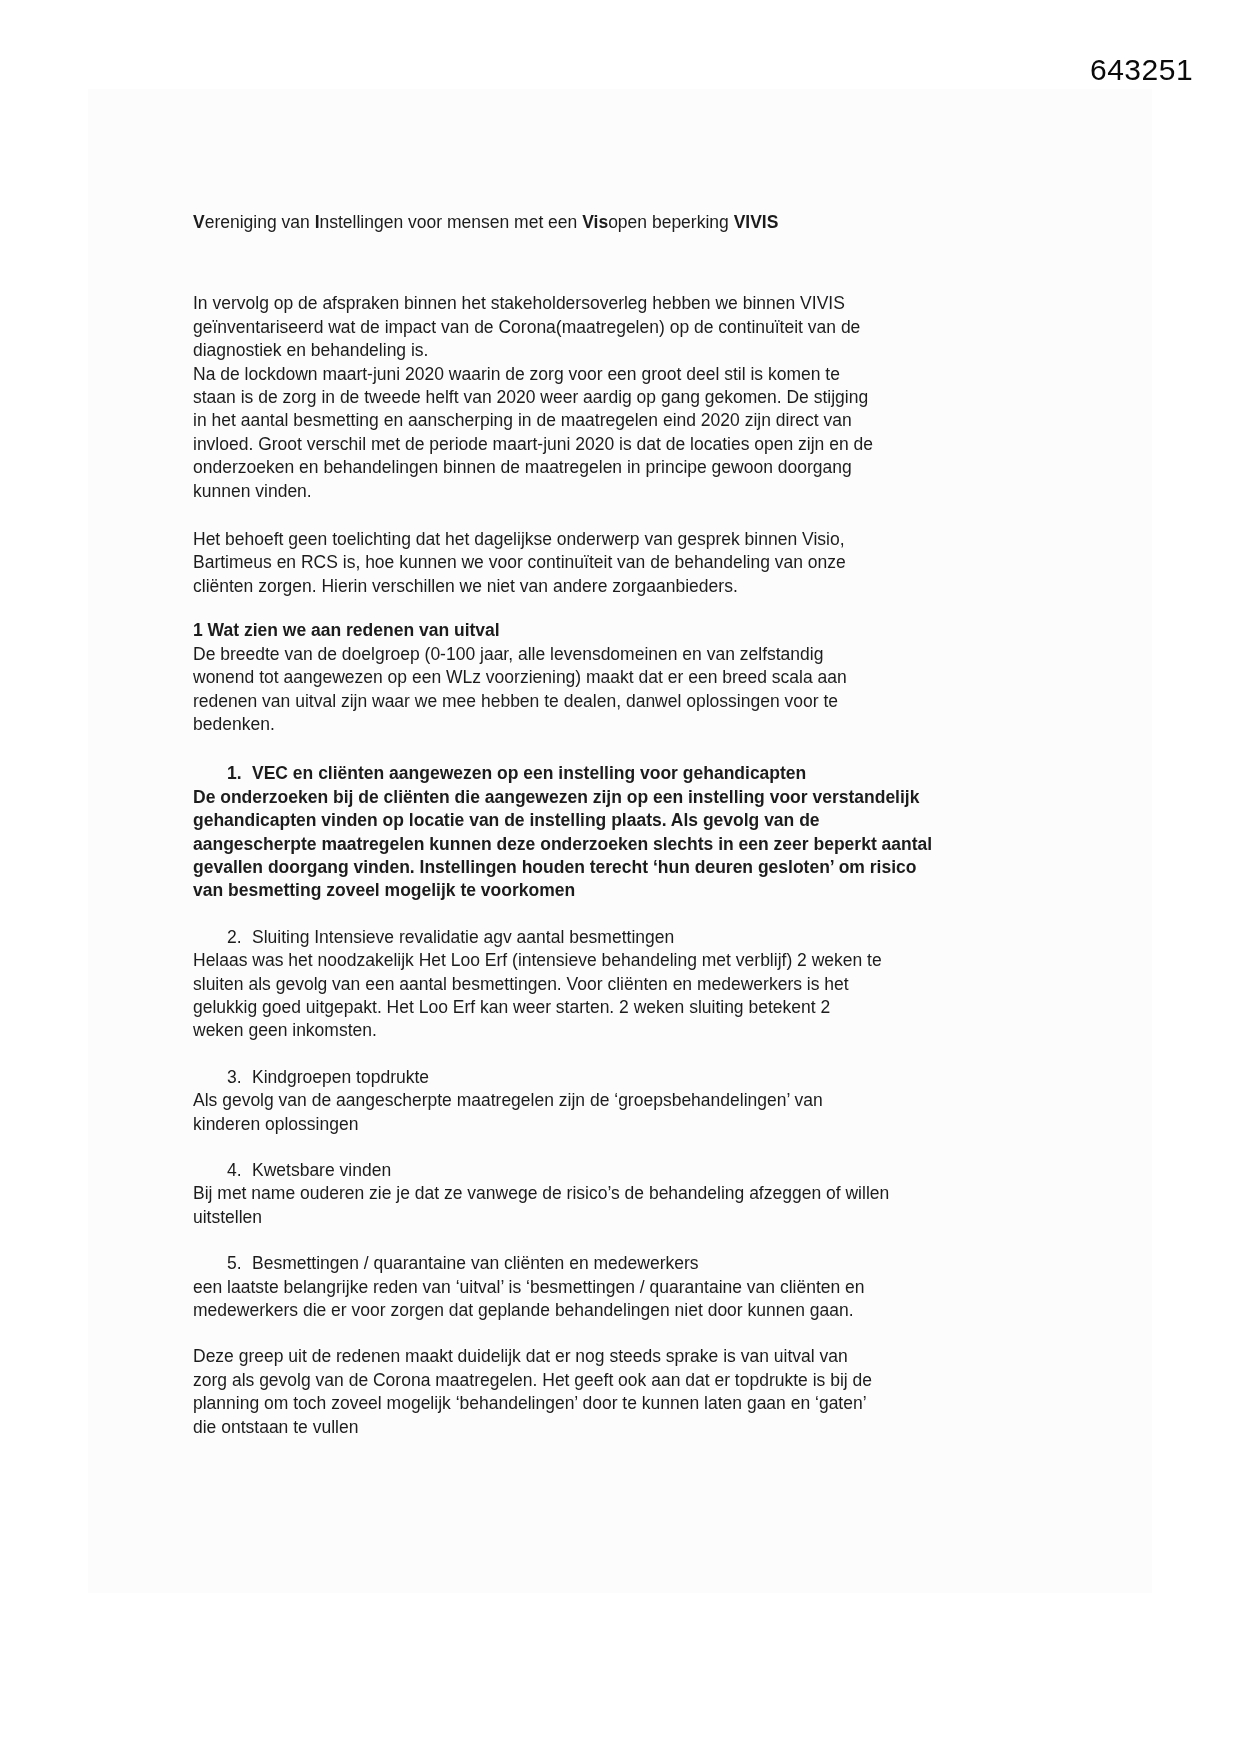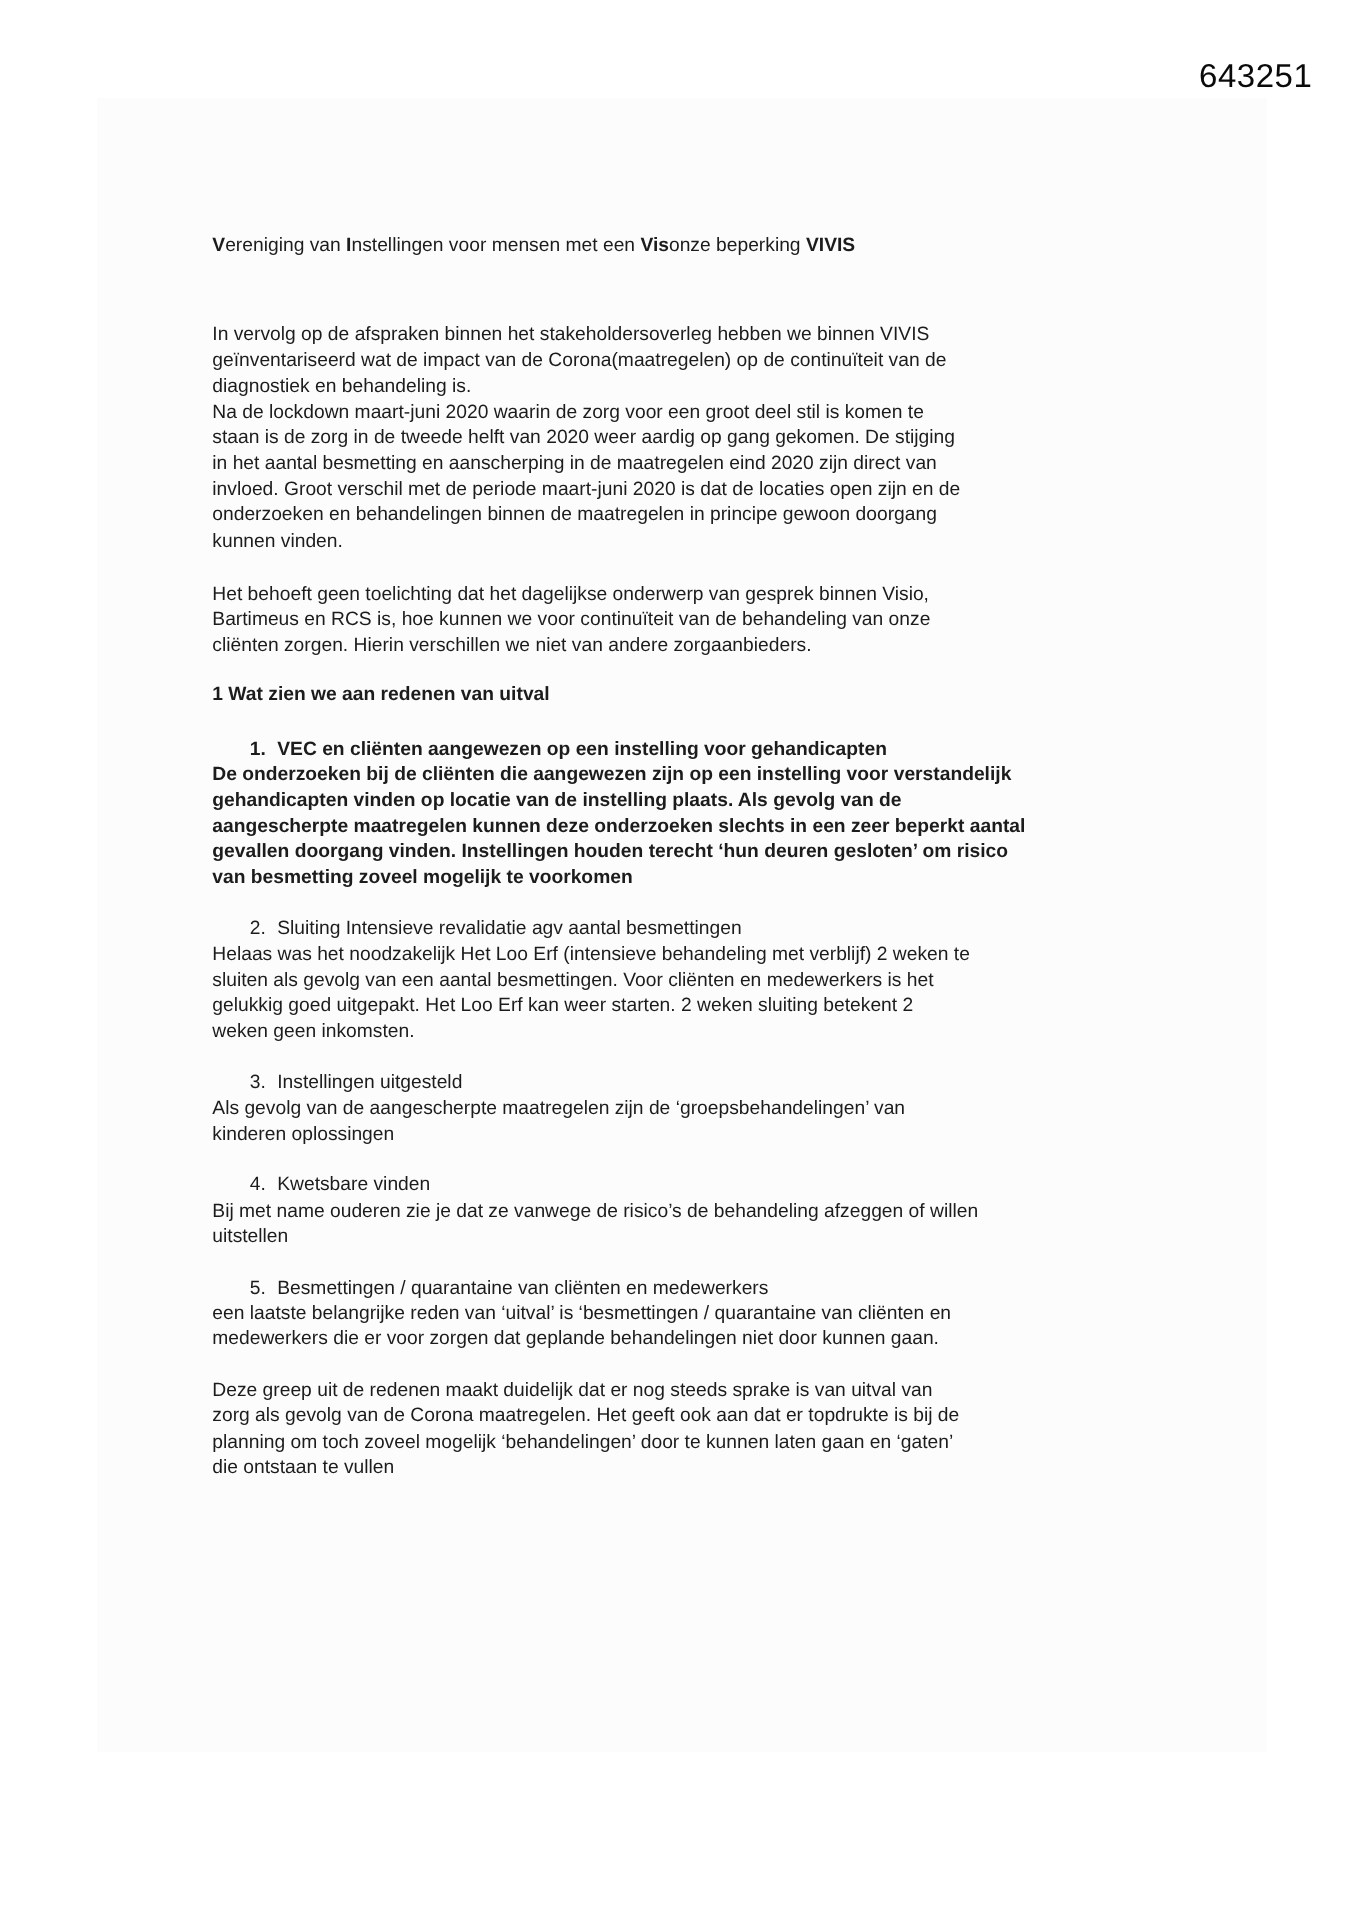--- a/index.html
+++ b/index.html
@@ -61,41 +61,45 @@
 
 <div class="canvas">
 
   <div class="scan-page"></div>
 
   <div class="page-number">643251</div>
 
   <div class="doc">
 
     <div>
-      <span class="b">V</span><span>ereniging van </span><span class="b">I</span><span>nstellingen voor mensen met een </span><span class="b">Vis</span><span>onze beperking </span><span class="b">VIVIS</span>
+      <span class="b">V</span><span>ereniging van </span><span class="b">I</span><span>nstellingen voor mensen met een </span><span class="b">Vis</span><span>open beperking </span><span class="b">VIVIS</span>
     </div>
 
     <div class="mt58">
       <div class="lines">In vervolg op de afspraken binnen het stakeholdersoverleg hebben we binnen VIVIS
 geïnventariseerd wat de impact van de Corona(maatregelen) op de continuïteit van de
 diagnostiek en behandeling is.
 Na de lockdown maart-juni 2020 waarin de zorg voor een groot deel stil is komen te
 staan is de zorg in de tweede helft van 2020 weer aardig op gang gekomen. De stijging
 in het aantal besmetting en aanscherping in de maatregelen eind 2020 zijn direct van
 invloed. Groot verschil met de periode maart-juni 2020 is dat de locaties open zijn en de
 onderzoeken en behandelingen binnen de maatregelen in principe gewoon doorgang
 kunnen vinden.</div>
     </div>
 
     <div class="lines mt25">Het behoeft geen toelichting dat het dagelijkse onderwerp van gesprek binnen Visio,
 Bartimeus en RCS is, hoe kunnen we voor continuïteit van de behandeling van onze
 cliënten zorgen. Hierin verschillen we niet van andere zorgaanbieders.</div>
 
     <div class="mt21">
       <div class="heading">1 Wat zien we aan redenen van uitval</div>
+      <div class="lines">De breedte van de doelgroep (0-100 jaar, alle levensdomeinen en van zelfstandig
+wonend tot aangewezen op een WLz voorziening) maakt dat er een breed scala aan
+redenen van uitval zijn waar we mee hebben te dealen, danwel oplossingen voor te
+bedenken.</div>
     </div>
 
     <div>
   <div class="reason">
     <div class="reason-head">
       <span class="reason-num">1.</span><span>VEC en cliënten aangewezen op een instelling voor gehandicapten</span>
     </div>
     <div class="lines">De onderzoeken bij de cliënten die aangewezen zijn op een instelling voor verstandelijk
 gehandicapten vinden op locatie van de instelling plaats. Als gevolg van de
 aangescherpte maatregelen kunnen deze onderzoeken slechts in een zeer beperkt aantal
@@ -108,21 +112,21 @@
       <span class="reason-num">2.</span><span>Sluiting Intensieve revalidatie agv aantal besmettingen</span>
     </div>
     <div class="lines">Helaas was het noodzakelijk Het Loo Erf (intensieve behandeling met verblijf) 2 weken te
 sluiten als gevolg van een aantal besmettingen. Voor cliënten en medewerkers is het
 gelukkig goed uitgepakt. Het Loo Erf kan weer starten. 2 weken sluiting betekent 2
 weken geen inkomsten.</div>
   </div>
 
   <div class="reason">
     <div class="reason-head">
-      <span class="reason-num">3.</span><span>Instellingen uitgesteld</span>
+      <span class="reason-num">3.</span><span>Kindgroepen topdrukte</span>
     </div>
     <div class="lines">Als gevolg van de aangescherpte maatregelen zijn de ‘groepsbehandelingen’ van
 kinderen oplossingen</div>
   </div>
 
   <div class="reason">
     <div class="reason-head">
       <span class="reason-num">4.</span><span>Kwetsbare vinden</span>
     </div>
     <div class="lines">Bij met name ouderen zie je dat ze vanwege de risico’s de behandeling afzeggen of willen

